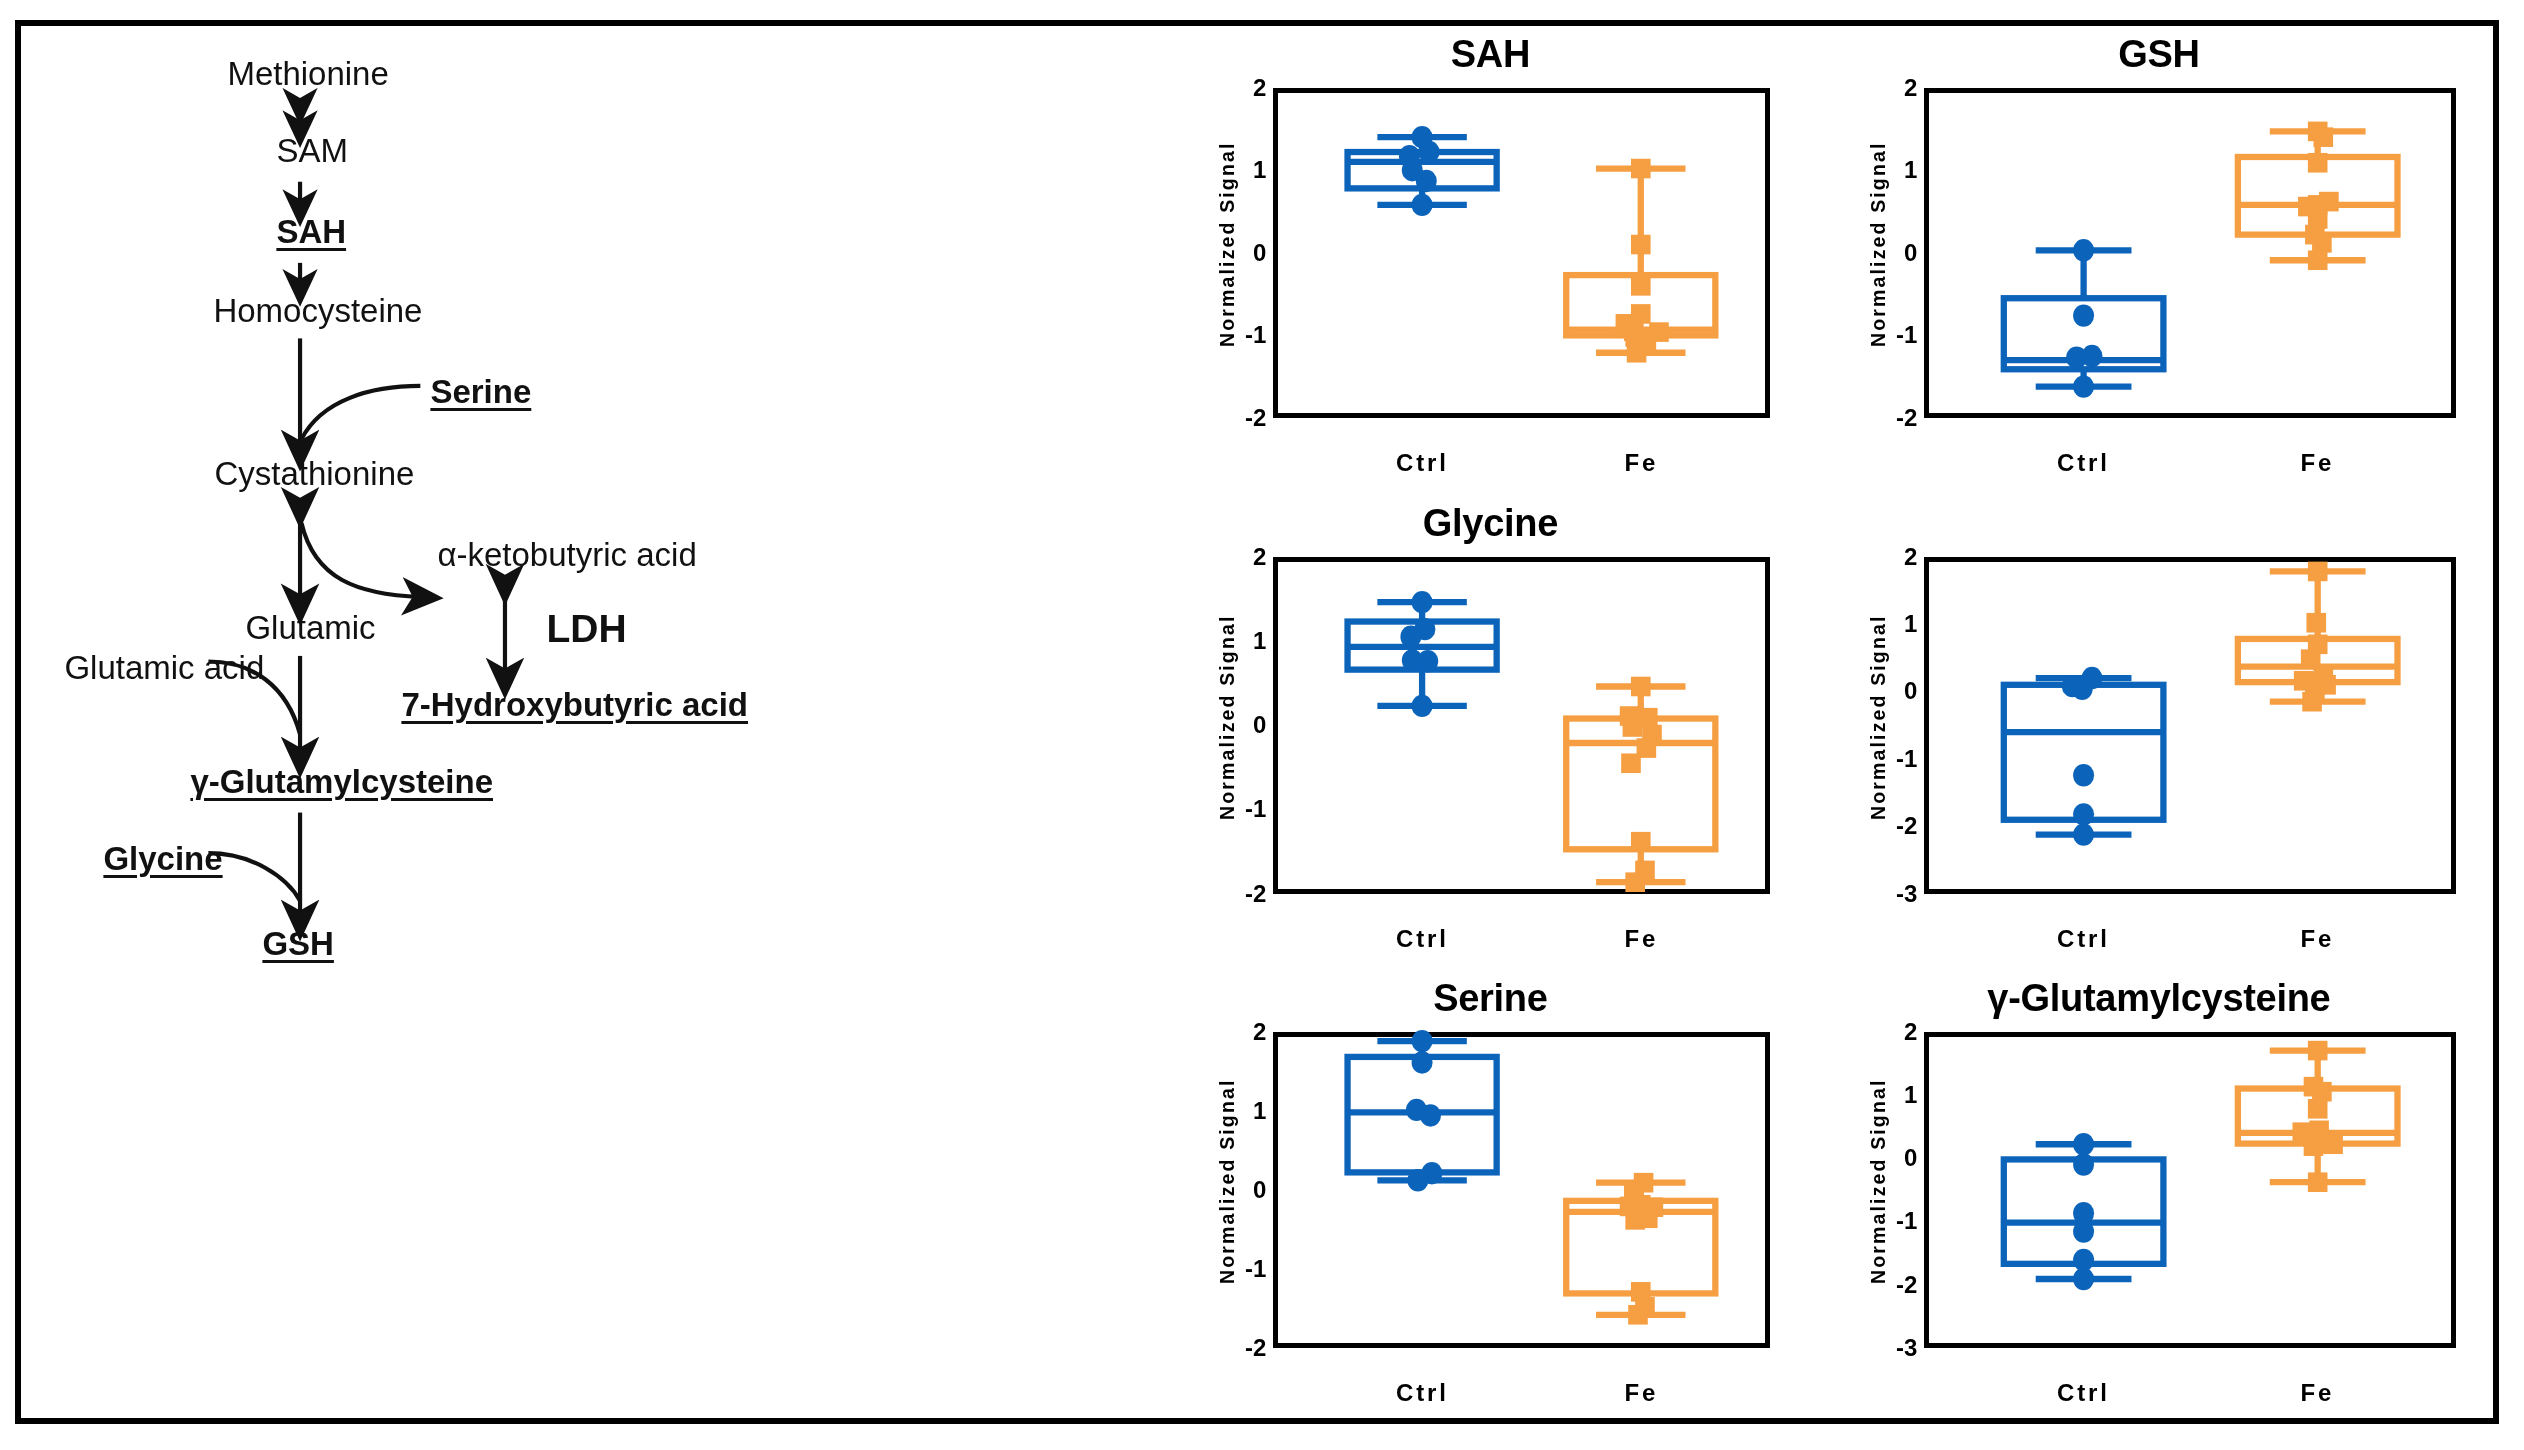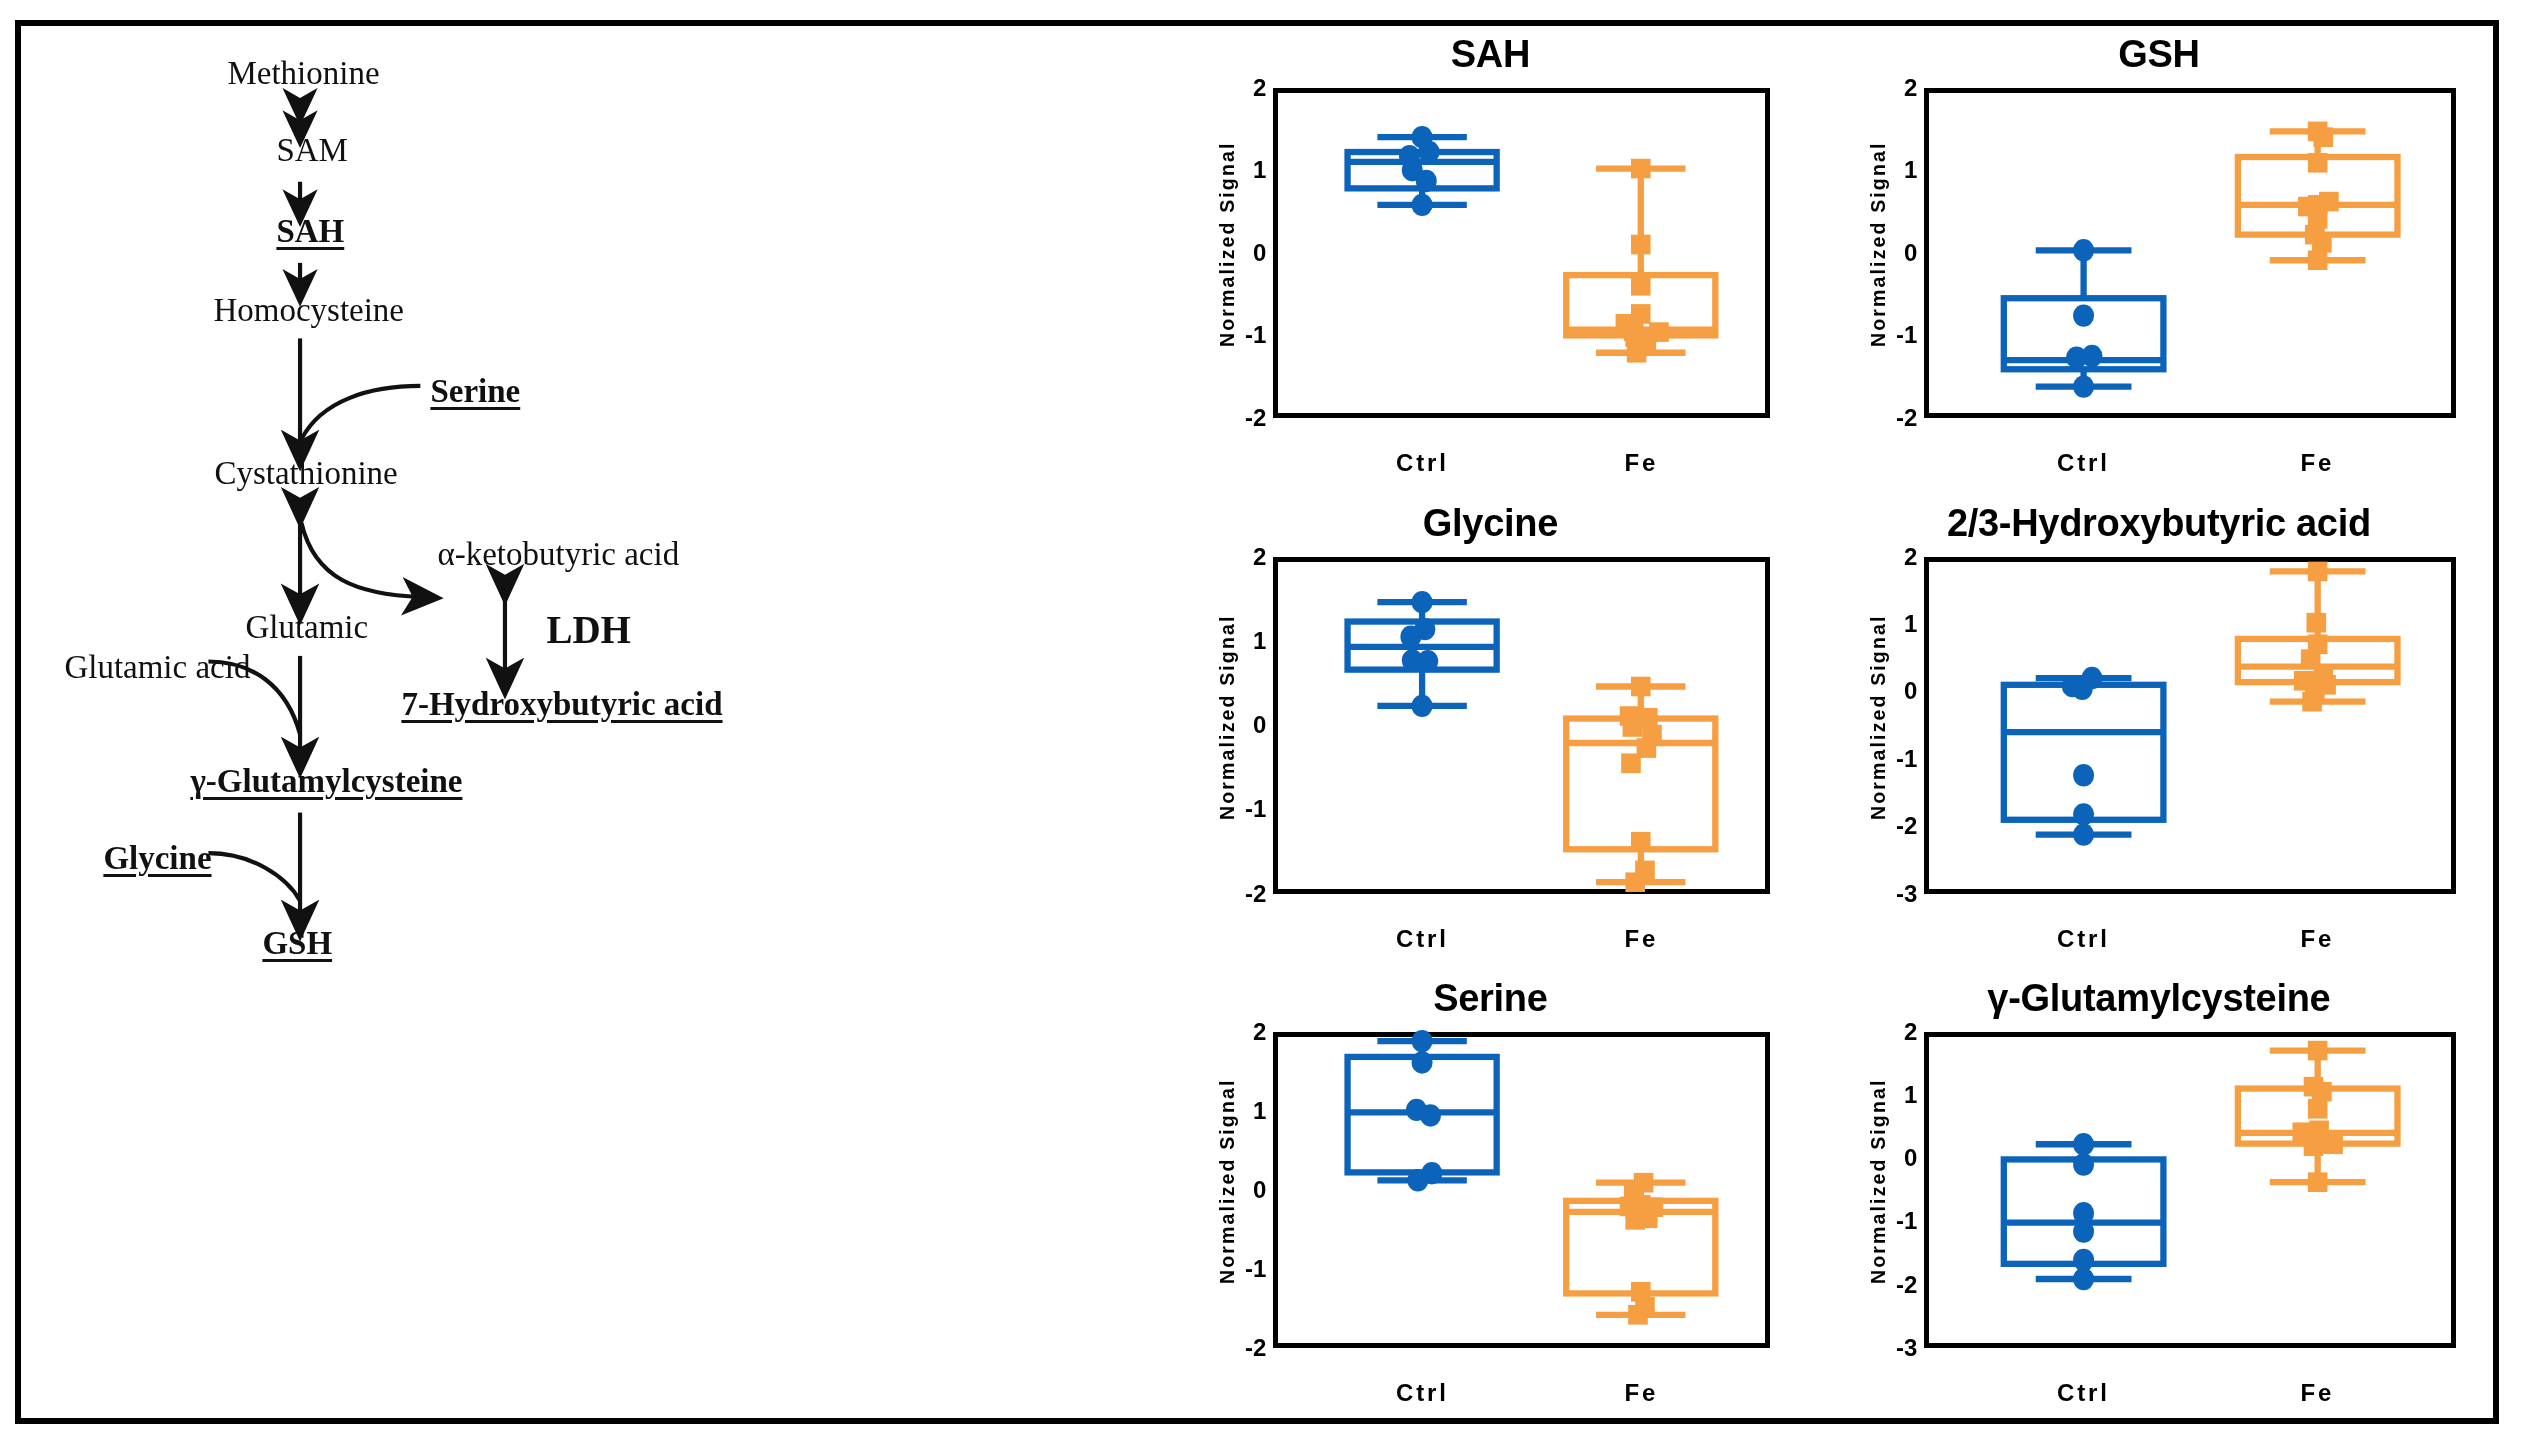--- a/index.html
+++ b/index.html
@@ -1,21 +1,21 @@
 <!DOCTYPE html>
 <html style="font-size:11.2px"><head>
 <meta charset="utf-8">
 <style>
   html,body{margin:0;padding:0;background:#ffffff;}
   body{width:2525px;height:1450px;font-family:"Liberation Sans",sans-serif;-webkit-font-smoothing:none;}
   #figure{position:absolute;left:15.4px;top:19.6px;width:2484px;height:1404px;border:6.3px solid #000000;box-sizing:border-box;background:#fff;}
 
   
   #pathway{position:absolute;left:0;top:0;width:1126px;height:1392px;}
-  .node{position:absolute;color:#111111;font-family:Liberation Serif, serif;white-space:nowrap;}
+  .node{position:absolute;color:#111111;font-family:Liberation Sans, sans-serif;white-space:nowrap;}
   .node.plain{font-size:33px;font-weight:400;}
   .node.hl{font-size:33px;font-weight:700;text-decoration:underline;text-underline-offset:4.9px;text-decoration-thickness:2.8px;}
   .node.small{font-size:39px;font-weight:700;}
   #pathway svg{position:absolute;left:0;top:0;width:1126px;height:1392px;overflow:visible;}
 
   
   .chart{position:absolute;}
   .chart-title{position:absolute;left:0;top:0;width:100%;text-align:center;font-size:38px;font-weight:700;color:#000;letter-spacing:-0.3px;}
   .plot{position:absolute;border:5.6px solid #000;box-sizing:border-box;background:#fff;}
   .ylab{position:absolute;font-size:19.6px;font-weight:700;color:#000;letter-spacing:2.1px;
@@ -209,21 +209,20 @@
             <rect x="667.4" y="318.255" width="28" height="28" fill="#F59E42"></rect>
             <rect x="659.4" y="337.535" width="28" height="28" fill="#F59E42"></rect>
             <rect x="637.4" y="359.225" width="28" height="28" fill="#F59E42"></rect>
             <rect x="651.4" y="471.28999999999996" width="28" height="28" fill="#F59E42"></rect>
             <rect x="657.4" y="512.26" width="28" height="28" fill="#F59E42"></rect>
             <rect x="643.4" y="529.1300000000001" width="28" height="28" fill="#F59E42"></rect>
           </g>
         </svg>
       </div>
       <div class="chart" style="left: 1805px; top: 476px; width: 665px; height: 469px;">
-        <div class="chart-title" style="top: 0px;">2/3-Hydroxybutyric acid</div>
         <div class="plot" style="left: 98px; top: 55px; width: 532px; height: 337px;"></div>
         <div class="ylab" style="left: 41px; top: 318px;">Normalized Signal</div>
         <div class="ytick" style="left: 49px; top: 55px;">2</div>
         <div class="ytick" style="left: 49px; top: 122px;">1</div>
         <div class="ytick" style="left: 49px; top: 189px;">0</div>
         <div class="ytick" style="left: 49px; top: 257px;">-1</div>
         <div class="ytick" style="left: 49px; top: 324px;">-2</div>
         <div class="ytick" style="left: 49px; top: 392px;">-3</div>
         <div class="xtick" style="left: 257px; top: 423px;">Ctrl</div>
         <div class="xtick" style="left: 491px; top: 423px;">Fe</div>

